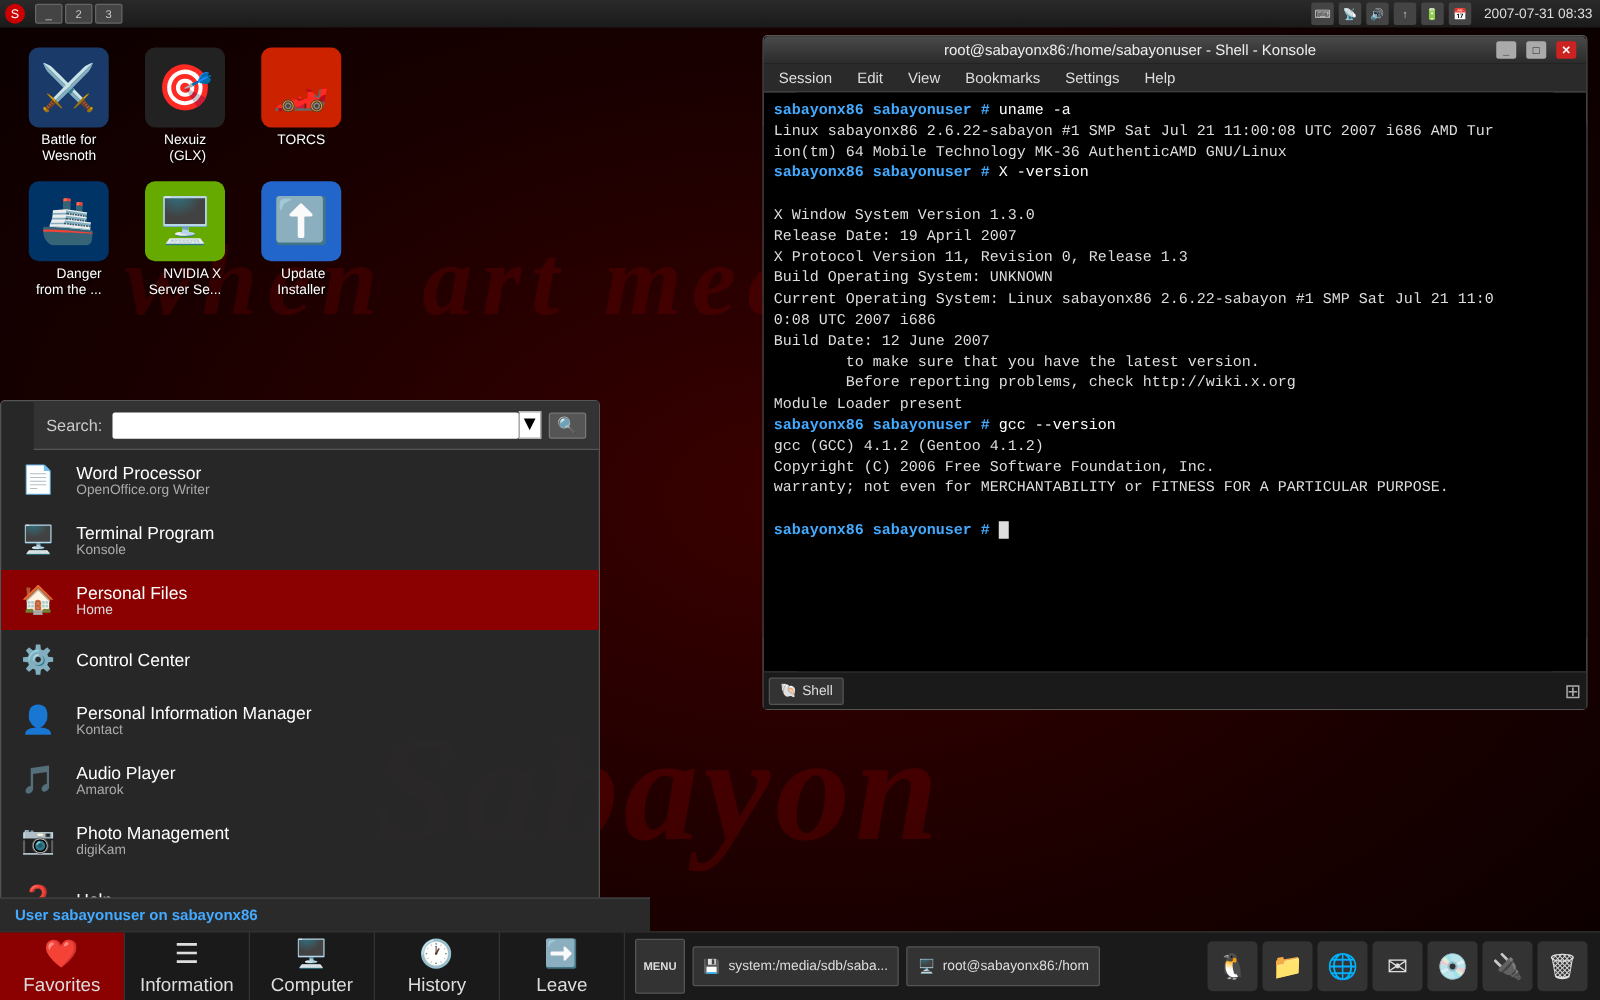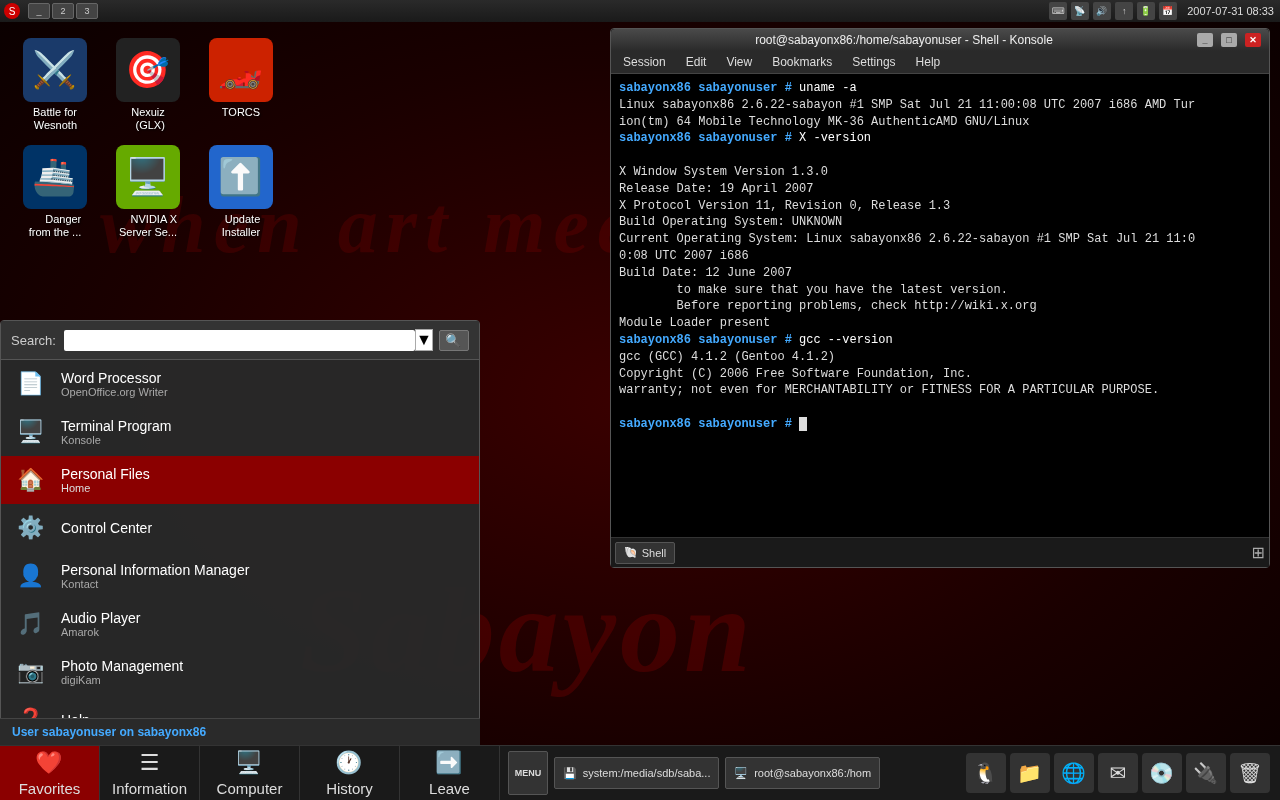--- a/index.html
+++ b/index.html
@@ -149,20 +149,21 @@
       display: flex;
       flex-direction: column;
     }
 
     #search-bar {
       display: flex;
       align-items: center;
       padding: 8px 10px;
       background: #333;
       border-bottom: 1px solid #555;
+      margin-left: 26px;
     }
 
     #search-label {
       color: #ccc;
       font-size: 13px;
       margin-right: 8px;
     }
 
     #search-input {
       flex: 1;
@@ -325,21 +326,21 @@
       color: #ddd;
       font-size: 11px;
       border: 1px solid #555;
     }
 
     
     #user-bar {
       position: absolute;
       bottom: 55px;
       left: 0;
-      width: 480px;
+      width: 520px;
       background: #2a2a2a;
       border-top: 1px solid #444;
       padding: 6px 12px;
       color: #aaa;
       font-size: 12px;
       z-index: 200;
     }
 
     #user-bar span {
       color: #4af;

